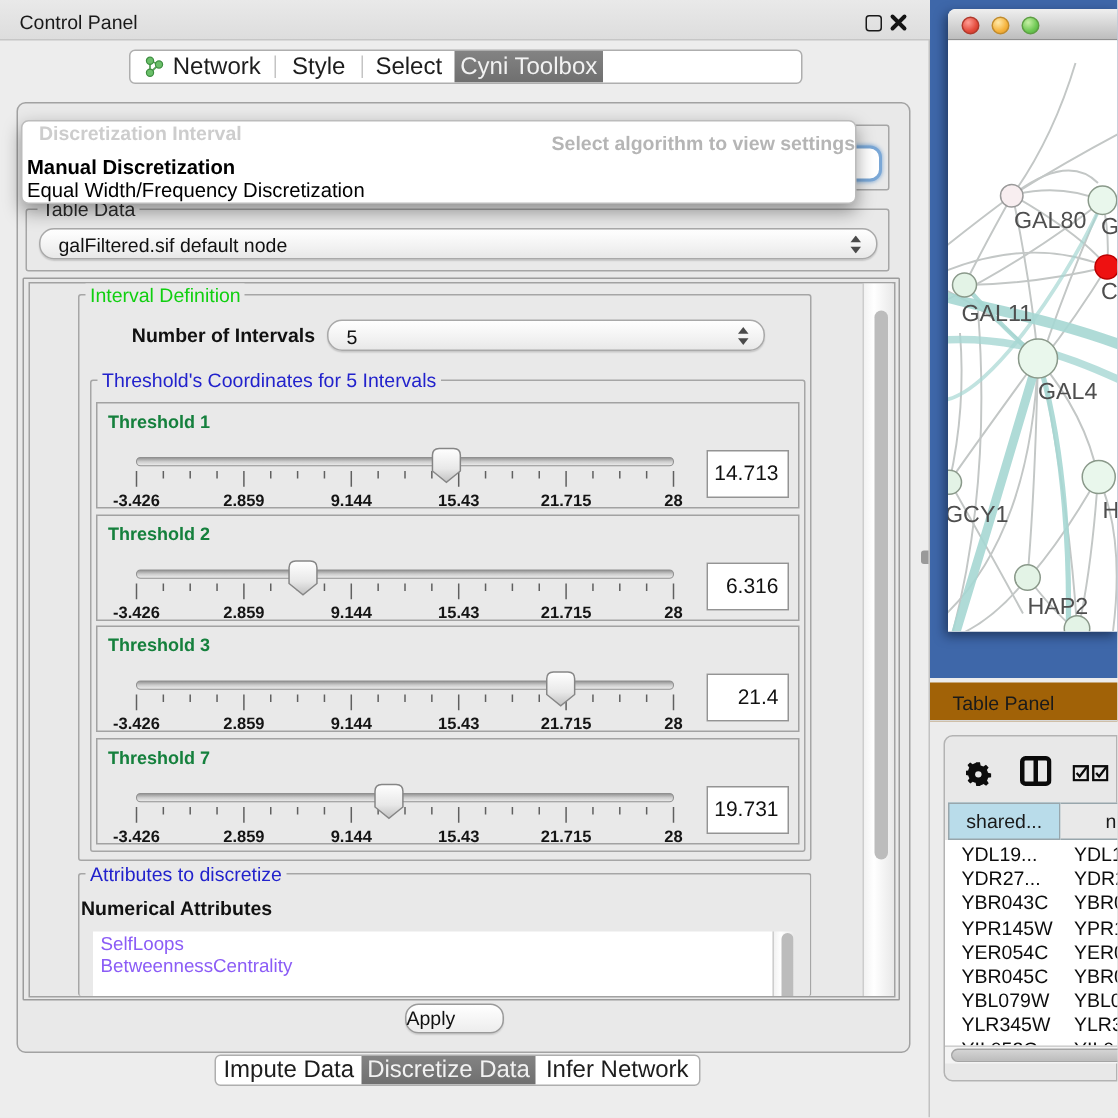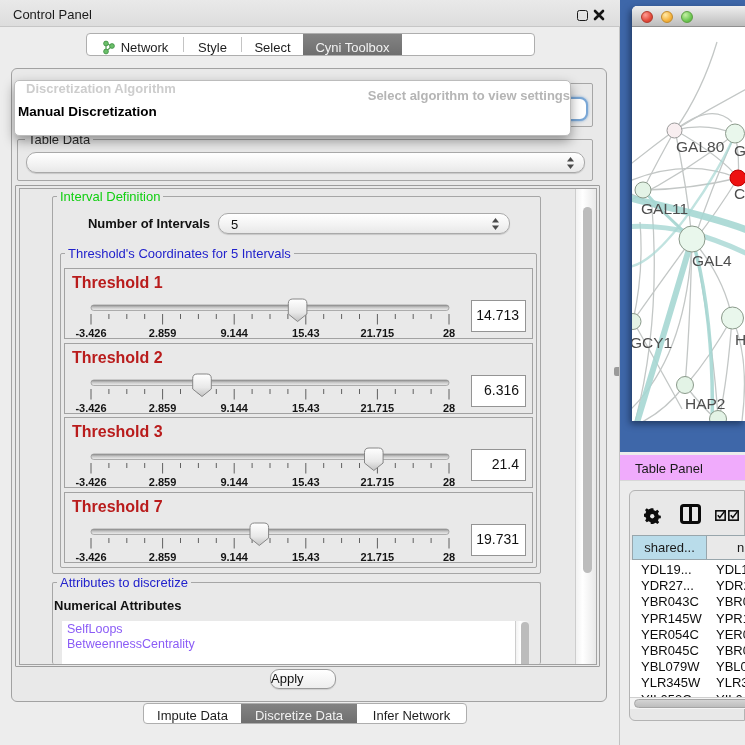--- a/index.html
+++ b/index.html
@@ -6,21 +6,21 @@
 .abs{position:absolute}
 
 #cp{position:absolute;left:0;top:0;width:620px;height:745px;background:#ededed;border-right:1px solid #c2c2c2}
 #cp-title{position:absolute;left:0;top:0;width:620px;height:27px;background:linear-gradient(#e9e9e9,#dddddd);border-bottom:1px solid #c6c6c6}
 #cp-title span{position:absolute;left:13px;top:7px;font-size:13px;color:#1a1a1a}
 #ic-float{position:absolute;left:577px;top:10px;width:11px;height:11px;border:1.6px solid #1a1a1a;border-radius:2.5px}
 #ic-close{position:absolute;left:593px;top:9px}
 
 .tabbar{position:absolute;background:#fff;border:1px solid #aeaeae;border-radius:4px;display:flex;align-items:stretch;overflow:hidden}
 #tabs-top{left:86px;top:33px;width:449px;height:23px}
-.tab{display:flex;align-items:flex-end;justify-content:center;font-size:13px;color:#1d1d1d;white-space:nowrap}
+.tab{display:flex;align-items:center;justify-content:center;font-size:16px;color:#1d1d1d;white-space:nowrap}
 .tab.sel{background:linear-gradient(#838383,#6f6f6f);color:#f2f2f2}
 .tsep{width:1px;background:#c4c4c4;margin:3px 0}
 
 #p1{position:absolute;left:11px;top:68px;width:596px;height:634px;background:#e9e9e9;border:1px solid #a2a2a2;border-radius:6px}
 
 .grp{position:absolute;border:1px solid #a6a6a6;border-radius:2px}
 .grp>.gtitle{position:absolute;top:-8px;font-size:13px;background:#e9e9e9;padding:0 3px;white-space:nowrap}
 
 .combo{position:absolute;background:linear-gradient(#ffffff,#f2f2f2 60%,#e8e8e8);border:1px solid #a9a9a9;border-radius:10px;box-shadow:0 1px 1px rgba(0,0,0,.15)}
 .combo .ctext{position:absolute;left:12px;top:2.5px;font-size:13px;color:#111;white-space:nowrap}
@@ -32,40 +32,40 @@
 #popup .it1{position:absolute;left:3px;top:23px;font-size:13.5px;font-weight:bold;color:#000}
 #popup .it2{position:absolute;left:3px;top:38px;font-size:13.5px;color:#000}
 
 #p2{position:absolute;left:15px;top:185px;width:585px;height:482px;border:1px solid #9c9c9c;background:#e9e9e9;border-radius:1px}
 #p3{position:absolute;left:19px;top:188px;width:578px;height:477px;border:1px solid #a2a2a2;background:#e9e9e9}
 
 .vsb{position:absolute;background:linear-gradient(90deg,#f2f2f2,#ffffff 35%,#eaeaea);border-left:1px solid #cdcdcd;overflow:hidden}
 .vsb .thumb{position:absolute;background:#bcbcbc;border-radius:6px}
 
 .thr{position:absolute;border:1px solid #a2a2a2;background:#e9e9e9}
-.thr .ttl{position:absolute;left:7px;top:5px;font-weight:bold;font-size:16px;color:#b91c1c}
+.thr .ttl{position:absolute;left:7px;top:5px;font-weight:bold;font-size:12px;color:#15803d}
 .vbox{position:absolute;background:#fff;border:1px solid #949494;font-size:14px;color:#111;text-align:right;padding:6px 6px 0 0}
 
 #nlist{position:absolute;background:#fff;font-size:12.5px;color:#8b5cf6}
 #nlist div{height:14.5px;line-height:14.8px;padding-left:5px}
 
 #apply{position:absolute;left:270px;top:669px;width:66px;height:20px;background:linear-gradient(#ffffff,#ededed);border:1px solid #9a9a9a;border-radius:9px;text-align:left;font-size:13px;color:#111;line-height:18px;box-shadow:0 1px 1px rgba(0,0,0,.12)}
 #tabs-bot{left:143px;top:703px;width:324px;height:21px}
 
 #blue{position:absolute;left:620px;top:0;width:125px;height:452px;background:#3e67a9}
 #netwin{position:absolute;left:632px;top:6px;width:113px;height:415px;border-radius:5px 0 0 0;box-shadow:-2px 3px 7px rgba(10,20,40,.55);background:#fff;overflow:hidden}
 #nw-title{position:absolute;left:0;top:0;width:113px;height:21px;background:linear-gradient(#efefef,#bdbdbd);border-bottom:1px solid #909090;border-radius:5px 0 0 0}
 .tl{position:absolute;top:5px;width:12px;height:12px;border-radius:50%}
 #tl-r{left:9px;background:radial-gradient(circle at 35% 30%,#ff9d94,#e34b3c 60%,#c33224);border:.5px solid #b0392c}
 #tl-y{left:29px;background:radial-gradient(circle at 35% 30%,#ffe9a8,#f5b33d 60%,#dd9427);border:.5px solid #c08b2d}
 #tl-g{left:49px;background:radial-gradient(circle at 35% 30%,#c6f0a4,#6ec853 60%,#4da93c);border:.5px solid #5d9e43}
 #nw-canvas{position:absolute;left:0;top:21px;width:113px;height:464px;background:#fff}
 
 #tp-bg{position:absolute;left:620px;top:452px;width:125px;height:293px;background:#ececec}
-#tp-title{position:absolute;left:620px;top:455px;width:125px;height:26px;background:#f0abfc;border-bottom:1px solid #d8d8d8}
+#tp-title{position:absolute;left:620px;top:455px;width:125px;height:26px;background:#a16207;border-bottom:1px solid #d8d8d8}
 #tp-title span{position:absolute;left:15px;top:6px;font-size:13px;color:#1a1a1a}
 #tp-box{position:absolute;left:629px;top:490px;width:116px;height:231px;background:#e8e8e8;border:1px solid #b3b3b3;border-radius:6px 0 0 6px}
 #tbl-hdr1{position:absolute;left:632px;top:535px;width:75px;height:25px;background:#b9dcea;border:1px solid #98a6ac;border-right:1px solid #98a6ac;font-size:13px;color:#1a1a1a;text-align:center;line-height:23px}
 #tbl-hdr2{position:absolute;left:707px;top:535px;width:38px;height:25px;background:#e9e9e9;border-top:1px solid #98a6ac;border-bottom:1px solid #98a6ac;font-size:13px;color:#1a1a1a;padding-left:30px;line-height:23px}
 #tbl-body{position:absolute;left:630px;top:560px;width:115px;height:137px;background:#fff;overflow:hidden;font-size:13px;color:#0d0d0d}
 .trow{position:absolute;left:11px;white-space:nowrap}
 .trow .c2{position:absolute;left:75px}
 #hsb{position:absolute;left:630px;top:697px;width:115px;height:12px;background:#f4f4f4;border-top:1px solid #cfcfcf}
 #hsb .thumb{position:absolute;left:4px;top:1px;width:130px;height:9px;border-radius:5px;background:linear-gradient(#d4d4d4,#bdbdbd);border:1px solid #a5a5a5}
 </style></head><body>
@@ -93,20 +93,21 @@
 <div class="tab" style="width:61px">Select</div>
 <div class="tab sel" style="width:99px">Cyni Toolbox</div>
 </div>
 <div id="p1"></div>
 <div class="grp" style="left:17px;top:83px;width:576px;height:44px"></div>
 <div class="abs" style="left:560px;top:97px;width:28px;height:24px;border:2.5px solid #7aa7d6;border-radius:8px;background:#fff;box-shadow:0 0 3px #7aa7d6"></div>
 <div class="grp" style="left:17px;top:139px;width:576px;height:42px">
       <span class="gtitle" style="left:7px;color:#2b2b2b">Table Data</span>
     </div>
 <div class="combo" style="left:26px;top:152px;width:559px;height:21px">
+      <span class="ctext">galFiltered.sif default node</span>
       <svg class="arr" viewBox="0 0 9 12">
         <path d="M4.5 0 L8 4.5 L1 4.5 Z" fill="#4a4a4a"></path>
         <path d="M4.5 12 L8 7.5 L1 7.5 Z" fill="#4a4a4a"></path>
       </svg>
     </div>
 <div id="p2"></div>
     <div id="p3"></div>
 <div class="vsb" style="left:575px;top:189px;width:20px;height:475px">
       <div class="thumb" style="left:7px;top:18px;width:9px;height:366px"></div>
     </div>
@@ -243,23 +244,24 @@
 <div class="vsb" style="left:515px;top:621px;width:14px;height:43px">
       <div class="thumb" style="left:5px;top:1px;width:8px;height:55px"></div>
     </div>
 <div id="apply">Apply</div>
 <div class="tabbar" id="tabs-bot">
 <div class="tab" style="width:97px">Impute Data</div>
 <div class="tab sel" style="width:116px">Discretize Data</div>
 <div class="tab" style="flex:1">Infer Network</div>
 </div>
 <div id="popup">
-      <span class="ghost">Discretization Algorithm</span>
+      <span class="ghost">Discretization Interval</span>
       <span class="selhint">Select algorithm to view settings</span>
       <span class="it1">Manual Discretization</span>
+      <span class="it2">Equal Width/Frequency Discretization</span>
     </div>
 <div class="abs" style="left:614px;top:367px;width:5px;height:9px;background:#9a9a9a;border-radius:2px 0 0 2px"></div>
 </div>
 <div id="blue"></div>
 <div id="netwin">
 <div id="nw-title">
       <div class="tl" id="tl-r"></div>
       <div class="tl" id="tl-y"></div>
       <div class="tl" id="tl-g"></div>
     </div>

